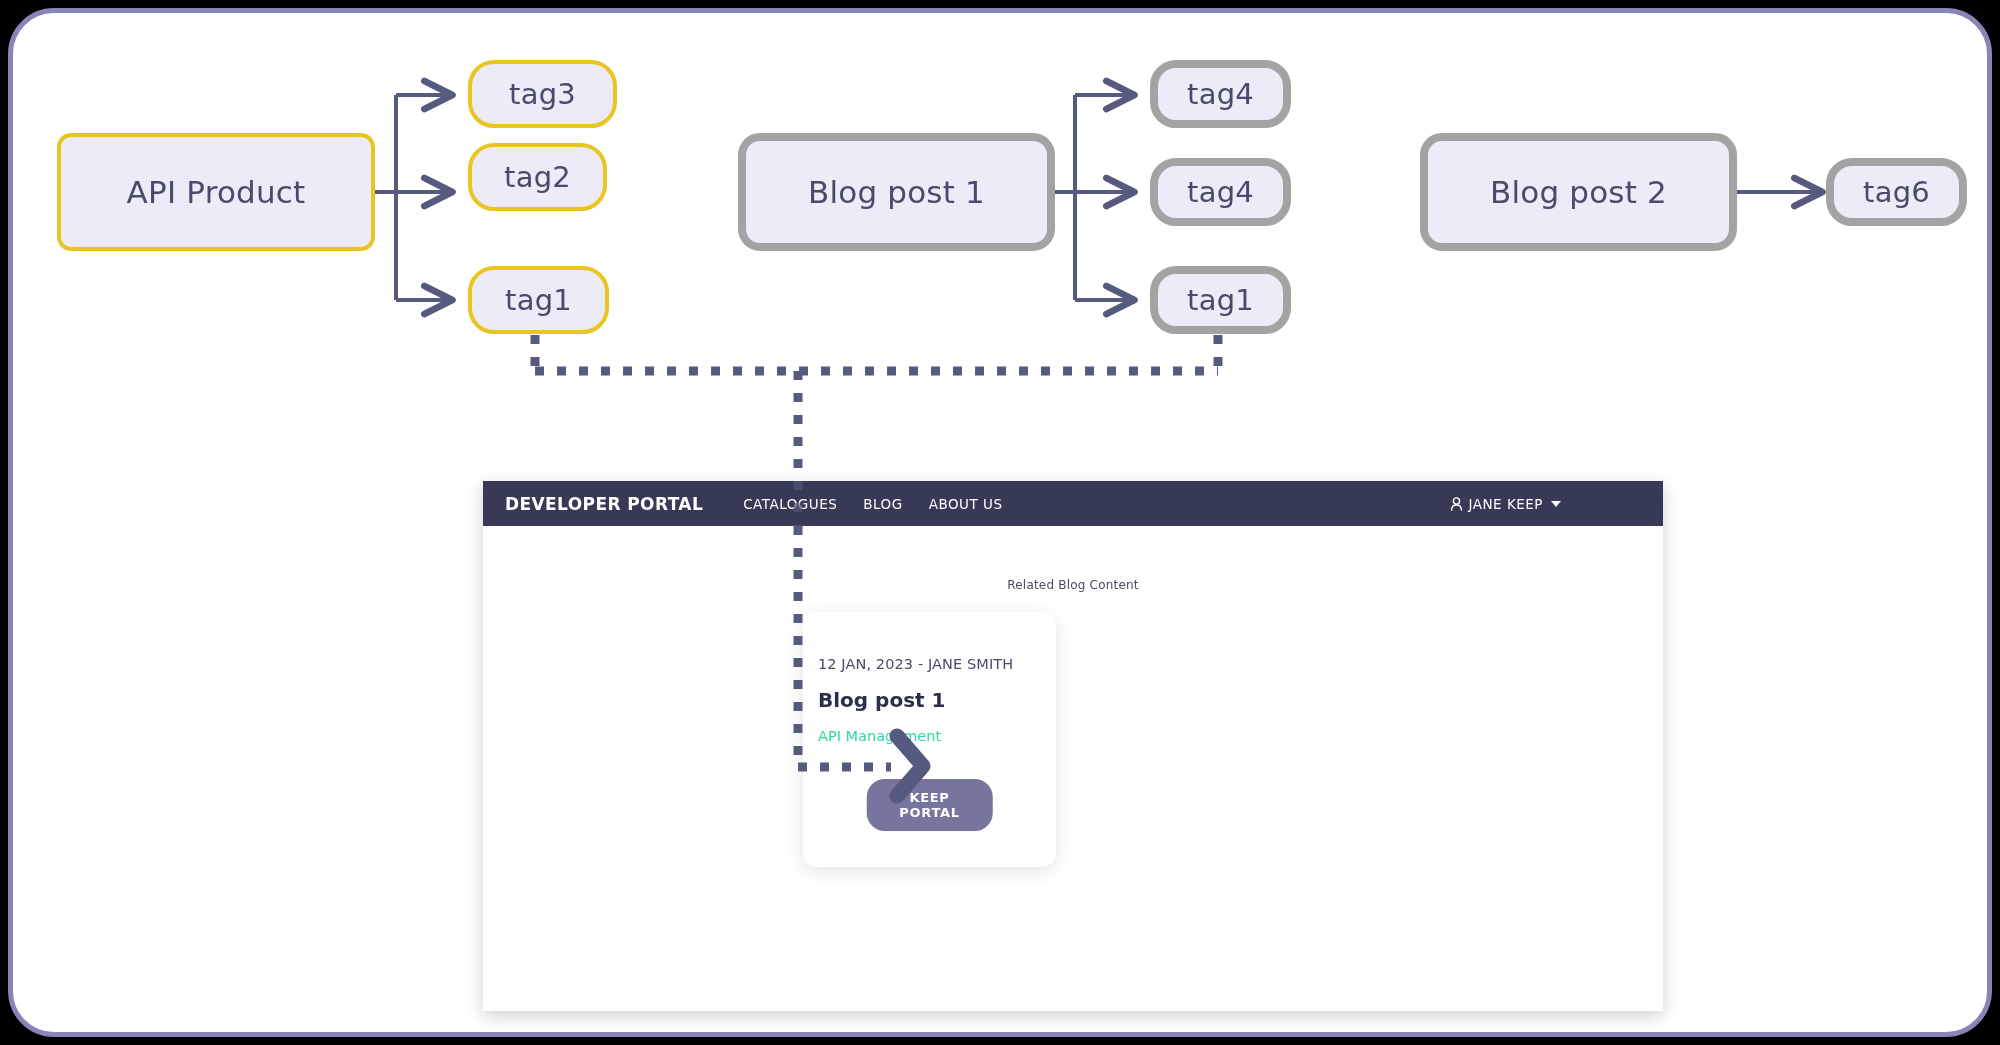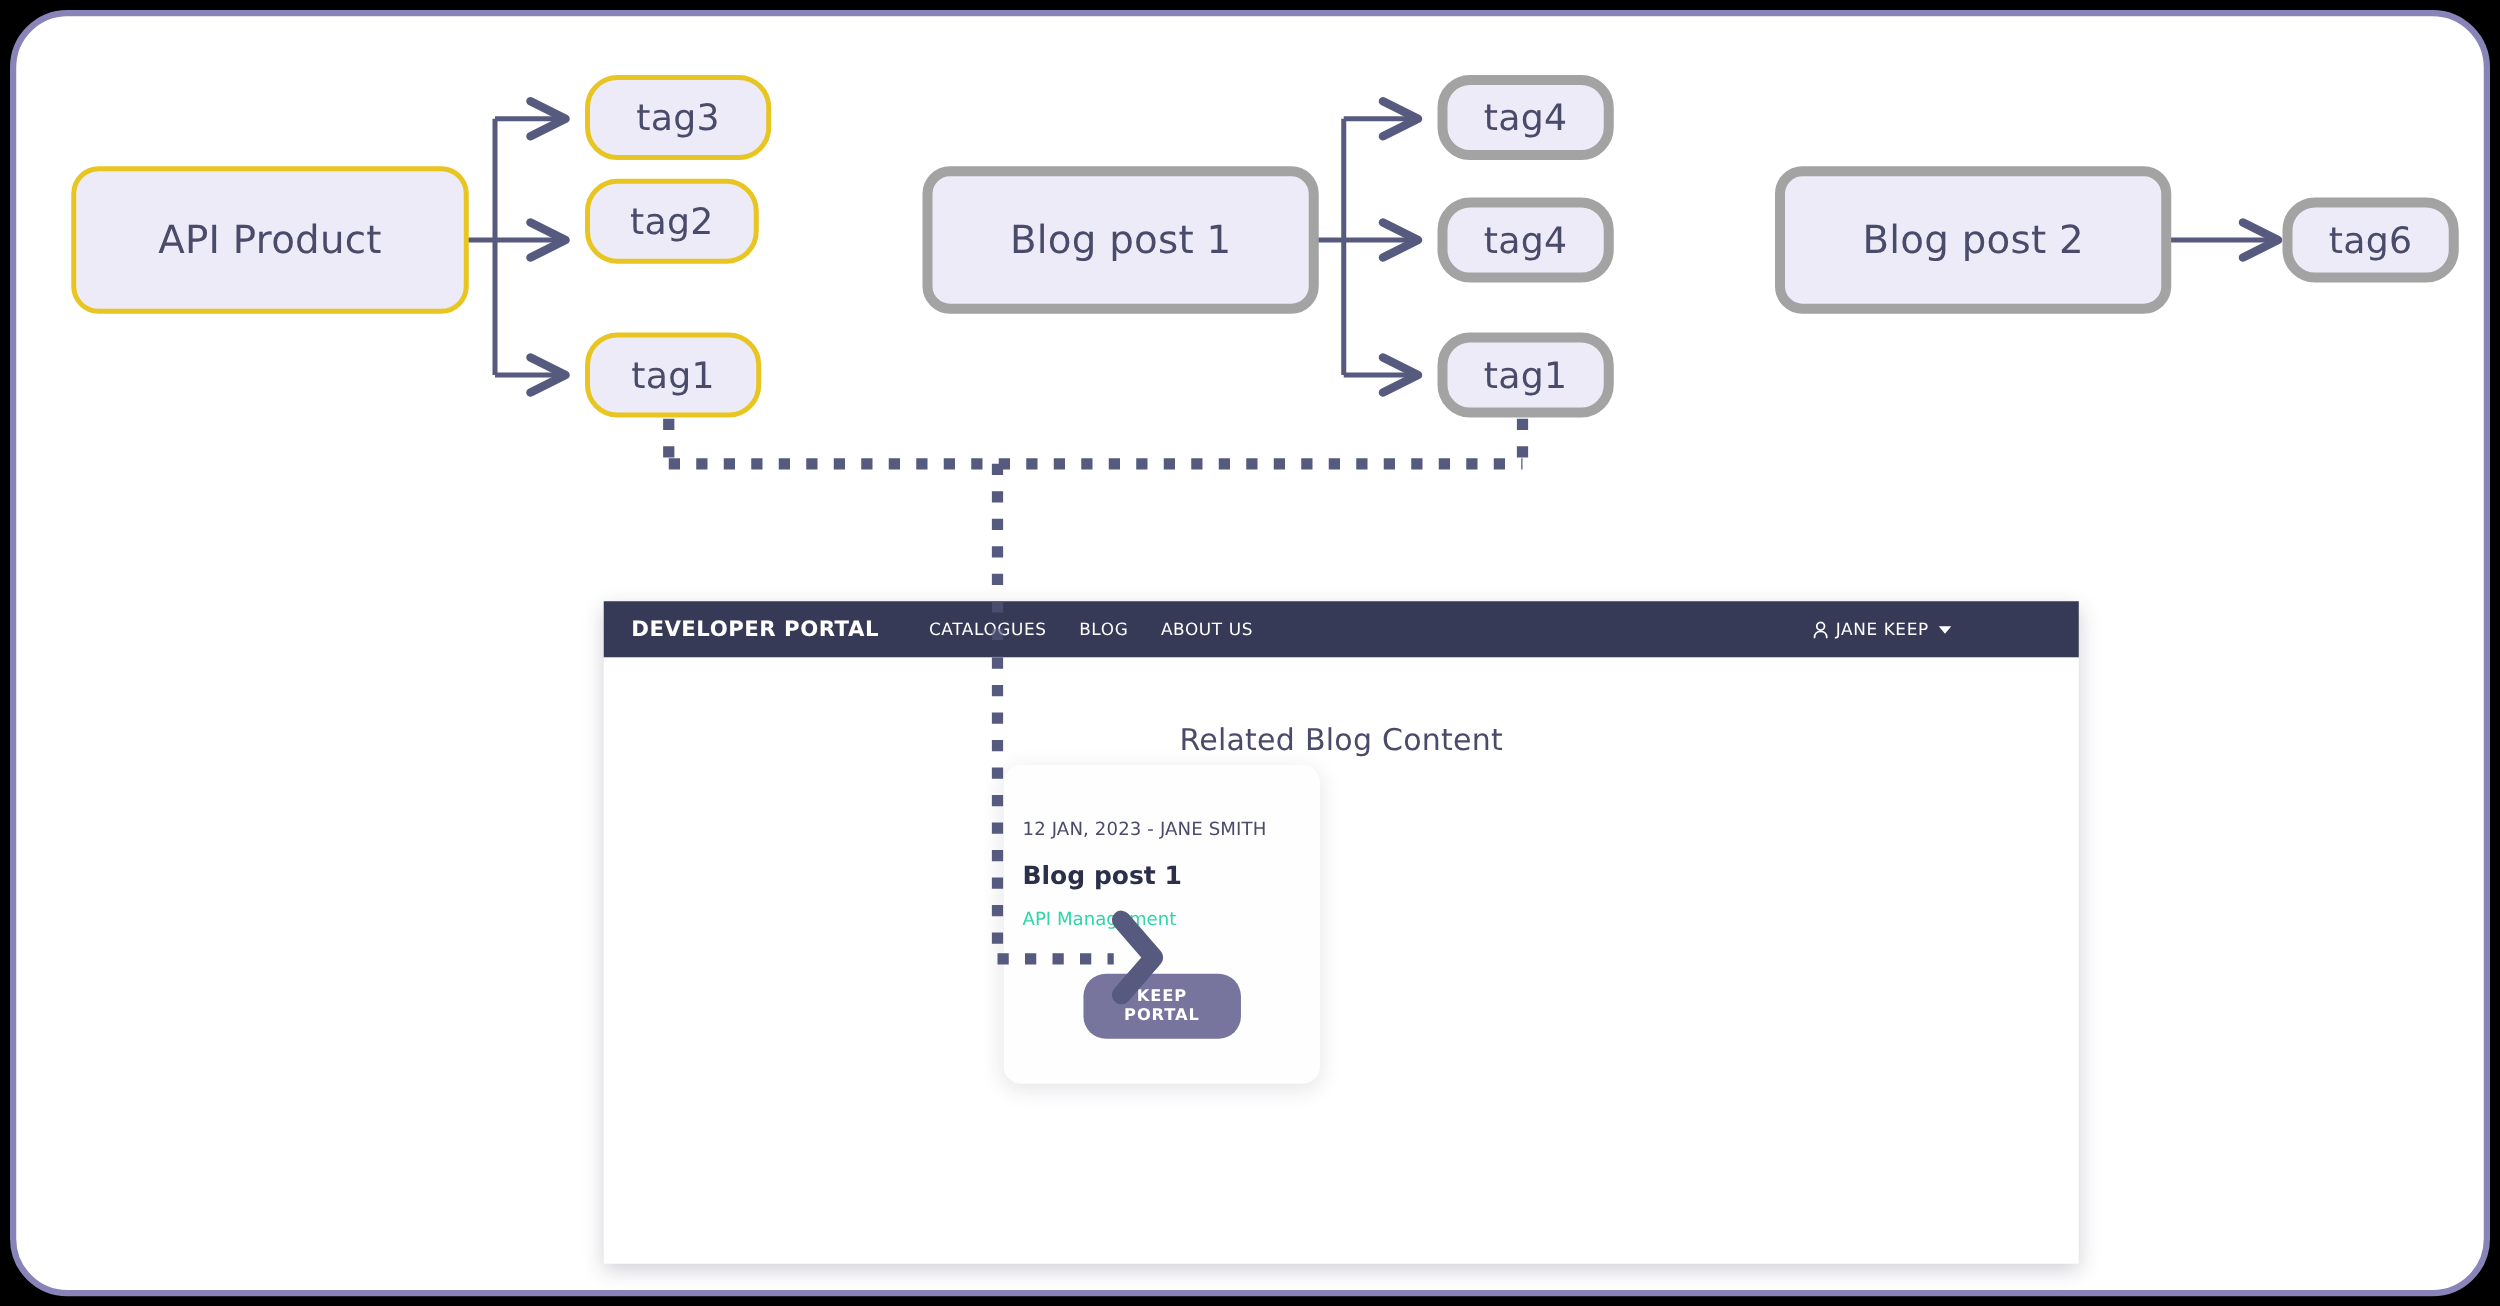--- a/index.html
+++ b/index.html
@@ -109,21 +109,21 @@
     margin-left: 2px;
   }
   #portal-body {
     position: relative;
     height: 485px;
     background: #ffffff;
   }
   #related-title {
     text-align: center;
     color: #4a4a6a;
-    font-size: 24px;
+    font-size: 12px;
     padding-top: 52px;
     letter-spacing: 0.2px;
   }
   #blog-card {
     position: absolute;
     left: 320px; top: 86px;
     width: 253px; height: 255px;
     background: #fefefe;
     border-radius: 14px;
     box-shadow: 0 4px 18px rgba(40,40,70,0.13);
@@ -235,21 +235,21 @@
       <g stroke="#565a7e" stroke-width="9" fill="none" stroke-dasharray="9 13" stroke-linecap="butt" opacity="0.62">
         <path d="M785,468 L785,513"></path>
       </g>
       <g stroke="#565a7e" stroke-width="9" fill="none" stroke-dasharray="9 13" stroke-linecap="butt">
         <path d="M785,513 L785,754"></path>
         <path d="M785,754 L878,754"></path>
       </g>
       <path d="M884,723 L910,753 L884,783" fill="none" stroke="#565a7e" stroke-width="15" stroke-linecap="round" stroke-linejoin="round"></path>
     </svg>
 
-    <div class="node big yellow" style="left:44px; top:120px; width:318px; height:118px;">
+    <div class="node big yellow" style="left:44px; top:120px; width:318px; height:118px;border-radius:14px;">
       <span>API Product</span>
     </div>
 
     <div class="node pill yellow" style="left:455px; top:47px; width:149px; height:68px;">
       <span>tag3</span>
     </div>
     <div class="node pill yellow" style="left:455px; top:130px; width:139px; height:68px;">
       <span>tag2</span>
     </div>
     <div class="node pill yellow" style="left:455px; top:253px; width:141px; height:68px;">

